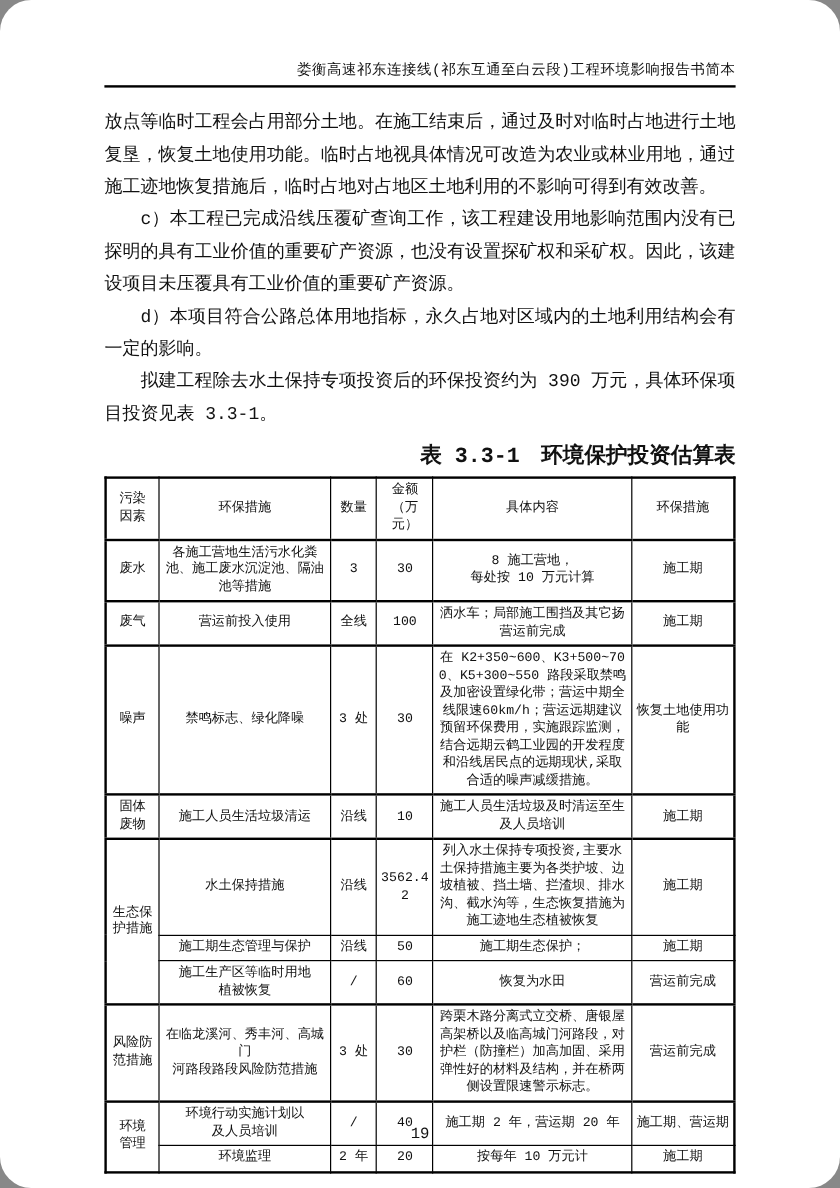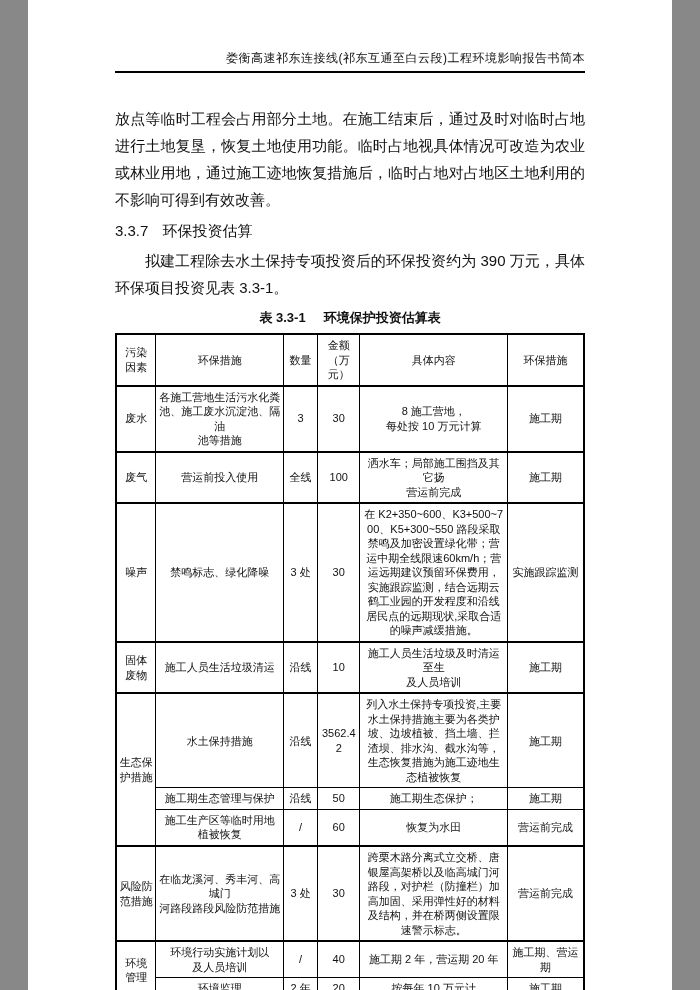--- a/index.html
+++ b/index.html
@@ -1,24 +1,25 @@
 <!DOCTYPE html>
 <html lang="zh"><head>
 <meta charset="utf-8">
 <style>
   html,body{margin:0;padding:0;background:#888;}
   .page{
     position:relative;
-    width:644px;height:990px;
+    width:700px;height:990px;
     margin:0 auto;
     background:#ffffff;
     color:#111;
-    font-family:Liberation Sans, sans-serif;
+    font-family:Liberation Mono, monospace;
     overflow:hidden;
     box-sizing:border-box;
+    border-radius:26px;
   }
   .content{
     padding:0 87px;
     box-sizing:border-box;
   }
   .page-header{
     padding-top:50px;
     margin:0 87px;
   }
   .page-header .header-title{
@@ -28,40 +29,40 @@
     letter-spacing:0.5px;
     padding-bottom:4px;
   }
   .header-rule{
     border:none;
     border-top:2.5px solid #000;
     margin:0;
   }
   .body-text{
     margin:0;
-    padding-top:32px;
+    padding-top:16px;
   }
   .body-text p{
     margin:0;
     font-size:15px;
     line-height:27px;
     text-align:justify;
   }
   .body-text p.indent{ text-indent:2em; }
   h3.section-heading{
     margin:6px 0 4px 0;
     font-size:15px;
     font-weight:normal;
     line-height:24px;
   }
   h3.section-heading .sec-no{ margin-right:14px; }
   .table-caption{
-    text-align:center;
+    text-align:right;
     font-weight:bold;
-    font-size:13px;
+    font-size:18px;
     margin:8px 0 6px 0;
   }
   .table-caption .cap-label{ margin-right:18px; }
   table.inv-table{
     width:100%;
     border-collapse:collapse;
     border:2px solid #000;
     table-layout:fixed;
     font-size:11px;
   }
@@ -93,25 +94,24 @@
 <div class="page">
 
   <div class="page-header">
     <span class="header-title">娄衡高速祁东连接线(祁东互通至白云段)工程环境影响报告书简本</span>
     <hr class="header-rule">
   </div>
 
   <div class="content">
     <div class="body-text">
       <p>放点等临时工程会占用部分土地。在施工结束后，通过及时对临时占地进行土地复垦，恢复土地使用功能。临时占地视具体情况可改造为农业或林业用地，通过施工迹地恢复措施后，临时占地对占地区土地利用的不影响可得到有效改善。</p>
+      <p class="indent">c）本工程已完成沿线压覆矿查询工作，该工程建设用地影响范围内没有已探明的具有工业价值的重要矿产资源，也没有设置探矿权和采矿权。因此，该建设项目未压覆具有工业价值的重要矿产资源。</p>
+      <p class="indent">d）本项目符合公路总体用地指标，永久占地对区域内的土地利用结构会有一定的影响。</p>
     </div>
 
-    <h3 class="section-heading">
-      <span class="sec-no">3.3.7</span><span>环保投资估算</span>
-    </h3>
 
     <div class="body-text" style="padding-top:0;">
       <p class="indent">拟建工程除去水土保持专项投资后的环保投资约为 390 万元，具体环保项目投资见表 3.3-1。</p>
     </div>
 
     <div class="table-caption">
       <span class="cap-label">表 3.3-1</span><span>环境保护投资估算表</span>
     </div>
 
     <table class="inv-table">
@@ -155,21 +155,21 @@
             <td>洒水车；局部施工围挡及其它扬
 营运前完成</td>
             <td>施工期</td>
           </tr>
           <tr class="group-start">
             <td>噪声</td>
             <td>禁鸣标志、绿化降噪</td>
             <td>3 处</td>
             <td>30</td>
             <td>在 K2+350~600、K3+500~700、K5+300~550 路段采取禁鸣及加密设置绿化带；营运中期全线限速60km/h；营运远期建议预留环保费用，实施跟踪监测，结合远期云鹤工业园的开发程度和沿线居民点的远期现状,采取合适的噪声减缓措施。</td>
-            <td>实施跟踪监测</td>
+            <td>恢复土地使用功能</td>
           </tr>
           <tr class="group-start">
             <td>固体
 废物</td>
             <td>施工人员生活垃圾清运</td>
             <td>沿线</td>
             <td>10</td>
             <td>施工人员生活垃圾及时清运至生
 及人员培训</td>
             <td>施工期</td>
@@ -222,14 +222,17 @@
             <td>环境监理</td>
             <td>2 年</td>
             <td>20</td>
             <td>按每年 10 万元计</td>
             <td>施工期</td>
           </tr>
         </tbody>
     </table>
   </div>
 
+  <div class="page-footer">
+    <span>19</span>
+  </div>
 
 </div>
 
 </body></html>

